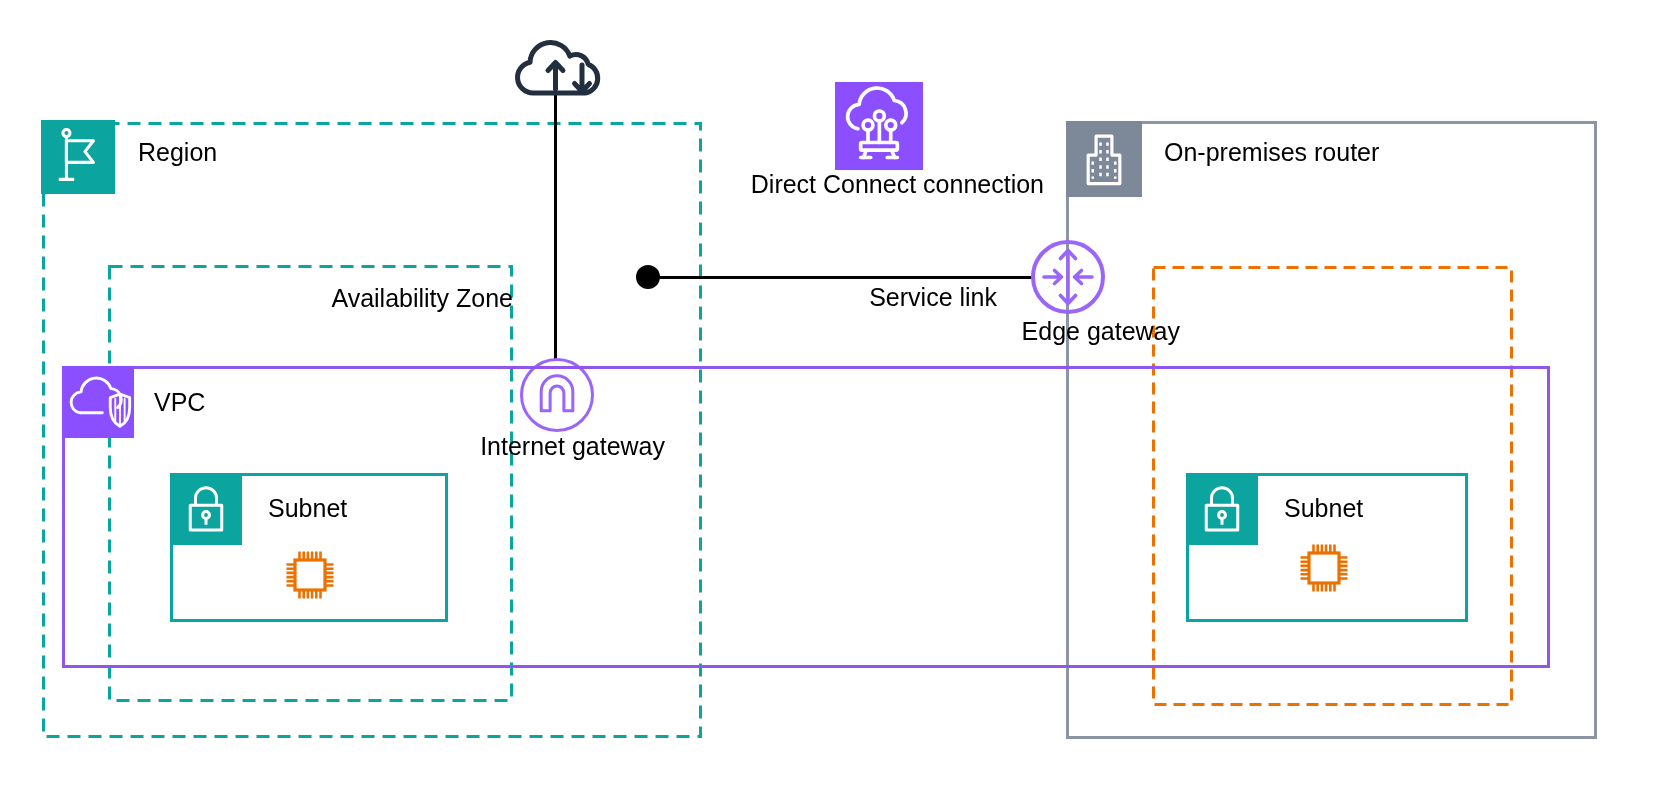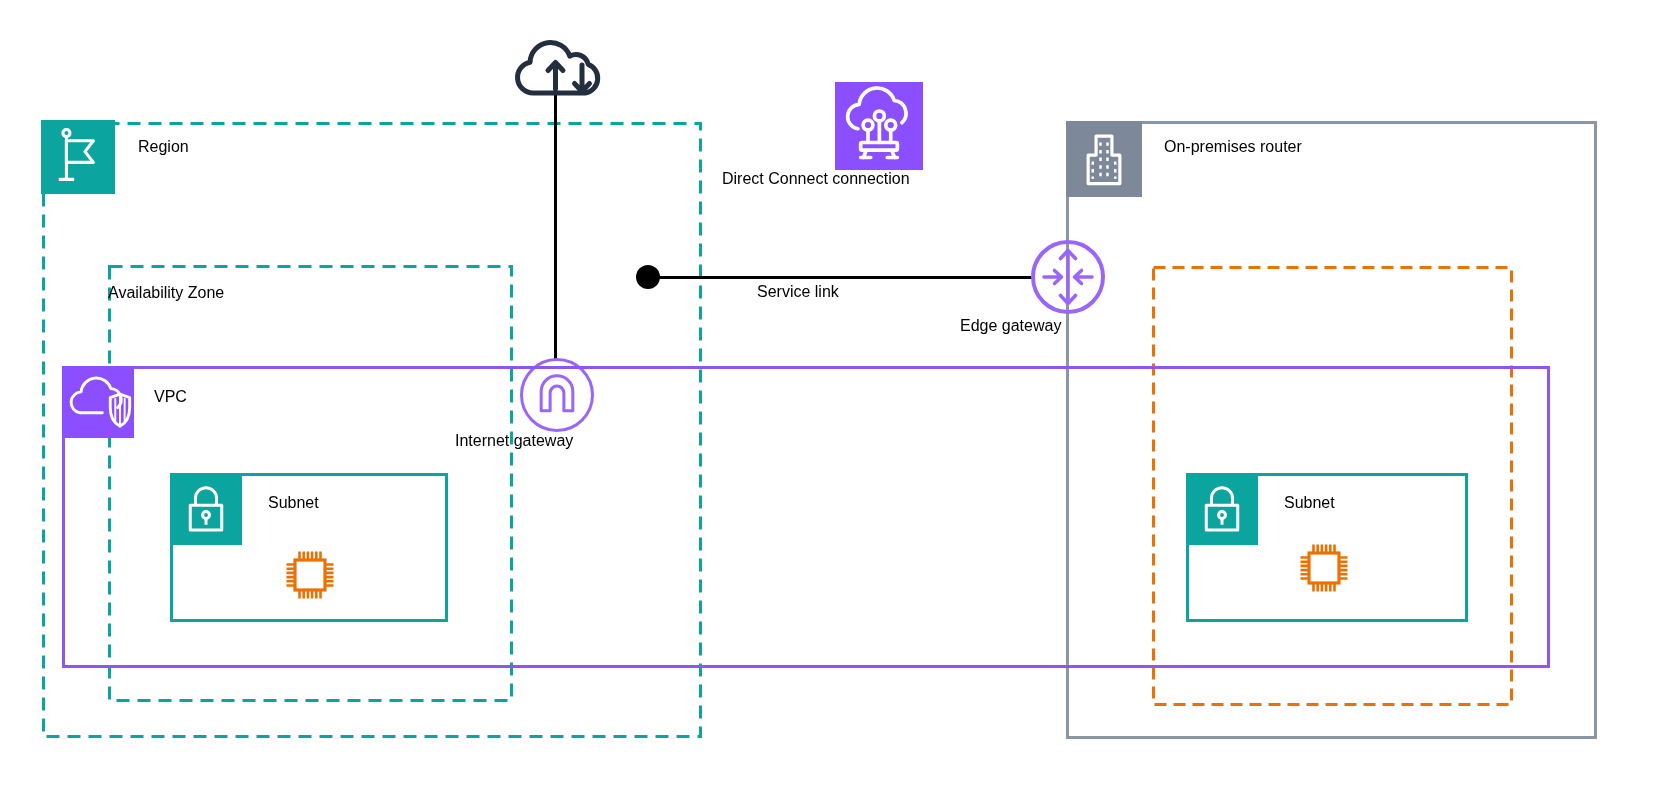--- a/index.html
+++ b/index.html
@@ -3,22 +3,22 @@
 <meta charset="utf-8">
 <style>
   :root{
     --teal:#0BA49E; --purple:#8C4FFF; --purple-border:#8F55EC; --purple-light:#9A66FA;
     --orange:#ED7100; --gray:#7D8998; --gray-border:#8B96A4; --navy:#232F3E; --ink:#000000;
   }
   html,body{margin:0;padding:0;background:#fff;}
   .canvas{position:relative;width:1654px;height:786px;background:#fff;overflow:hidden;
           font-family:"Liberation Sans", sans-serif;color:var(--ink);}
   .abs{position:absolute;}
-  .label{position:absolute;font-size:16px;line-height:1.15;color:var(--ink);white-space:nowrap;}
-  .label.center{text-align:left;white-space:normal;}
+  .label{position:absolute;font-size:25px;line-height:1.15;color:var(--ink);white-space:nowrap;}
+  .label.center{text-align:right;white-space:normal;}
   .iconbox{position:absolute;display:flex;align-items:center;justify-content:center;}
   .iconbox svg{display:block;}
   .solidbox{position:absolute;box-sizing:border-box;background:transparent;}
   .vpc-border{border:3.5px solid var(--purple-border);}
   .teal-border{border:3px solid var(--teal);}
   .gray-border{border:3px solid var(--gray-border);}
   .line{position:absolute;background:#000;}
   .dot{position:absolute;width:24px;height:24px;border-radius:50%;background:#000;}
   .igw-circle{position:absolute;left:520px;top:358px;width:74px;height:74px;border-radius:50%;
               box-sizing:border-box;border:3.5px solid var(--purple-light);background:#fff;

